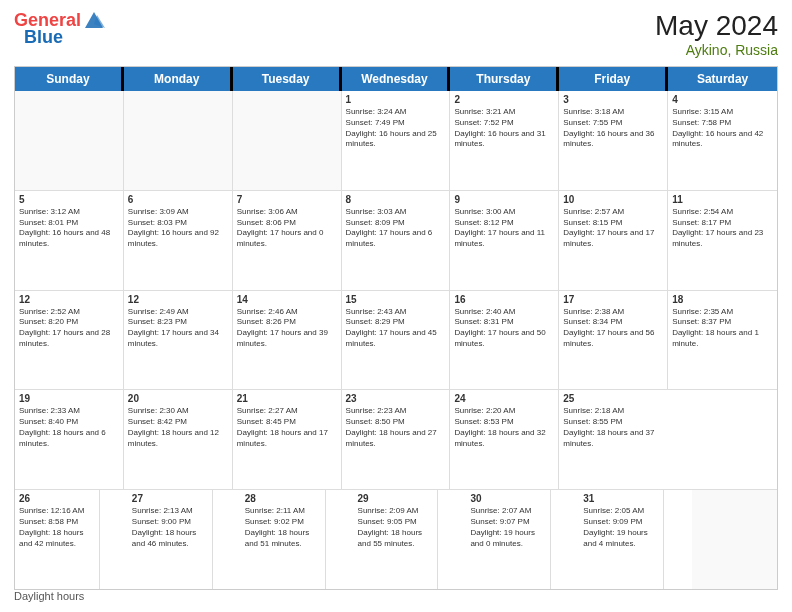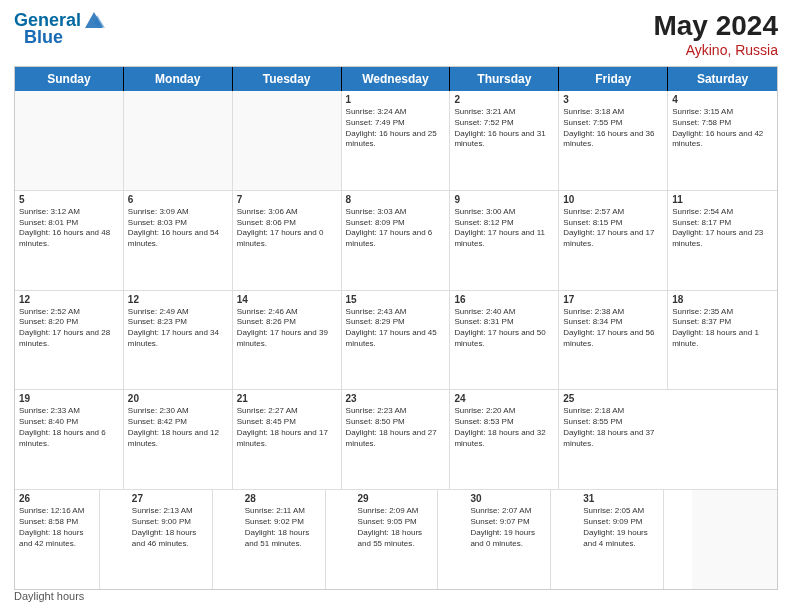--- a/index.html
+++ b/index.html
@@ -26,56 +26,56 @@
     .logo {
       display: flex;
       align-items: center;
       gap: 2px;
     }
     .logo-text {
       font-size: 18px;
       font-weight: bold;
       line-height: 1.1;
     }
-    .logo-general { color: #0369a1; }
+    .logo-general { color: #ef4444; }
     .logo-blue { color: #1a6bb5; }
     .logo-icon {
       width: 22px;
       height: 22px;
     }
     .title-block {
       text-align: right;
     }
     .month-year {
       font-size: 28px;
-      font-weight: bold;
+      font-weight: normal;
       color: #222;
     }
     .location {
       font-size: 14px;
-      color: #b91c1c;
+      color: #4d7c0f;
     }
     .calendar {
       flex: 1;
       display: flex;
       flex-direction: column;
       border: 1px solid #ccc;
     }
     .cal-header {
       display: grid;
       grid-template-columns: repeat(7, 1fr);
       background: #2979c0;
     }
     .cal-header-cell {
       color: #fff;
       font-size: 12px;
       font-weight: bold;
       text-align: center;
       padding: 5px 2px;
-      border-right: 1px solid #000000;
+      border-right: 3px solid #000000;
     }
     .cal-header-cell:last-child { border-right: none; }
     .cal-body {
       flex: 1;
       display: flex;
       flex-direction: column;
     }
     .cal-row {
       display: grid;
       grid-template-columns: repeat(7, 1fr);
@@ -177,21 +177,21 @@
           <div class="cal-cell">
             <span class="day-num">5</span>
             <span class="info-line">Sunrise: 3:12 AM</span>
             <span class="info-line">Sunset: 8:01 PM</span>
             <span class="info-line">Daylight: 16 hours and 48 minutes.</span>
           </div>
           <div class="cal-cell">
             <span class="day-num">6</span>
             <span class="info-line">Sunrise: 3:09 AM</span>
             <span class="info-line">Sunset: 8:03 PM</span>
-            <span class="info-line">Daylight: 16 hours and 54 minutes.</span>
+            <span class="info-line">Daylight: 16 hours and 92 minutes.</span>
           </div>
           <div class="cal-cell">
             <span class="day-num">7</span>
             <span class="info-line">Sunrise: 3:06 AM</span>
             <span class="info-line">Sunset: 8:06 PM</span>
             <span class="info-line">Daylight: 17 hours and 0 minutes.</span>
           </div>
           <div class="cal-cell">
             <span class="day-num">8</span>
             <span class="info-line">Sunrise: 3:03 AM</span>

